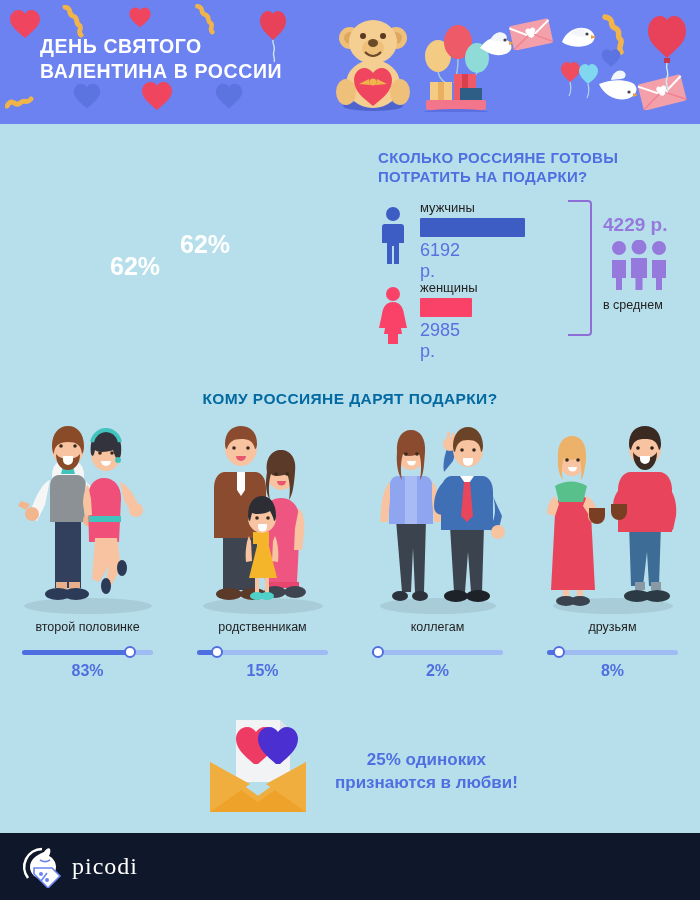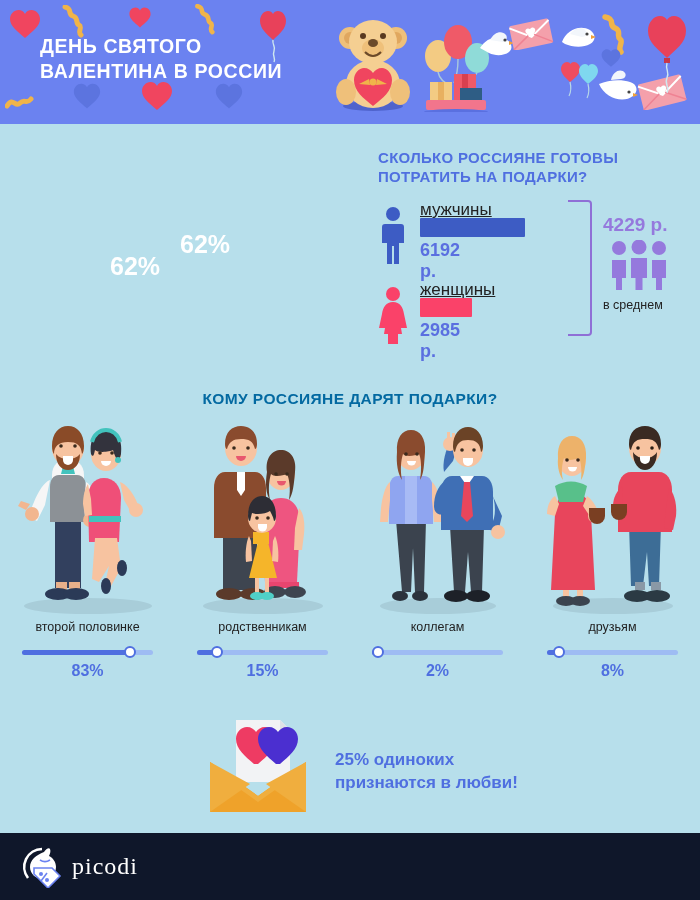--- a/index.html
+++ b/index.html
@@ -31,25 +31,25 @@
   .pie-val.v38{left:180px;top:230px;}
 
   
   .spend{position:absolute;left:378px;top:148px;width:310px;height:215px;}
   .spend-title{color:#4f6fe0;font-weight:bold;font-size:15px;line-height:19px;
                letter-spacing:0.3px;text-transform:uppercase;white-space:pre-line;}
   .row{position:absolute;}
   .row.men{top:52px;left:0;}
   .row.women{top:132px;left:0;}
   .person-ico{position:absolute;left:0;top:6px;width:30px;height:58px;}
-  .rowlab{position:absolute;left:42px;top:0px;font-size:17px;color:#222;text-decoration:underline;}
+  .rowlab{position:absolute;left:42px;top:0px;font-size:13px;color:#222;}
   .bar{position:absolute;left:42px;top:18px;height:19px;border-radius:1px;}
   .bar.men{width:105px;background:#3d5cc4;}
   .bar.women{width:52px;background:#fa4269;}
-  .amount{position:absolute;left:42px;top:40px;color:#5a6fe0;font-weight:bold;font-size:18px;}
+  .amount{position:absolute;left:42px;top:40px;color:#5a6fe0;font-weight:normal;font-size:18px;}
   .bracket{position:absolute;left:190px;top:52px;width:22px;height:132px;
            border:2px solid #8f6fd6;border-left:none;border-radius:0 4px 4px 0;}
   .avg-val{position:absolute;left:225px;top:66px;color:#9579dd;font-weight:bold;font-size:19px;}
   .avg-ico{position:absolute;left:228px;top:92px;width:66px;height:50px;}
   .avg-cap{position:absolute;left:225px;top:150px;font-size:12.5px;color:#222;}
 
   
   .gifts-title{position:absolute;left:0;top:390px;width:700px;text-align:center;
     color:#0369a1;font-weight:bold;font-size:15.5px;letter-spacing:0.4px;text-transform:uppercase;}
   .cols{position:absolute;left:0;top:420px;width:700px;height:270px;}
@@ -63,21 +63,21 @@
            font-size:12.5px;color:#222;}
   .slider{position:absolute;left:22px;top:226px;width:131px;height:12px;}
   .track{position:absolute;left:0;top:4px;width:131px;height:5px;border-radius:3px;background:#9ebcf3;}
   .fill{position:absolute;left:0;top:4px;height:5px;border-radius:3px;background:#4f6fe0;}
   .knob{position:absolute;top:0;width:12px;height:12px;border-radius:50%;
         background:#fff;border:2.5px solid #4f6fe0;box-sizing:border-box;}
   .pct{position:absolute;left:0;top:242px;width:175px;text-align:center;
        color:#4f6fe0;font-weight:bold;font-size:16px;}
 
   
-  .env-sec{position:absolute;left:0;top:712px;width:700px;height:110px;}
+  .env-sec{position:absolute;left:0;top:712px;width:700px;height:110px;text-align:center;}
   .env-art{position:absolute;left:198px;top:4px;width:120px;height:100px;}
   .env-txt{position:absolute;left:335px;top:36px;color:#4f6fe0;font-weight:bold;
            font-size:17px;line-height:23px;white-space:pre-line;}
 
   
   .footer{position:absolute;left:0;top:833px;width:700px;height:67px;background:#0f172a;font-family:Liberation Serif, serif;}
   .logo-ico{position:absolute;left:22px;top:13px;width:44px;height:42px;}
   .logo-txt{position:absolute;left:72px;top:20px;color:#fff;font-size:24px;letter-spacing:1px;}
 </style>
 </head>

